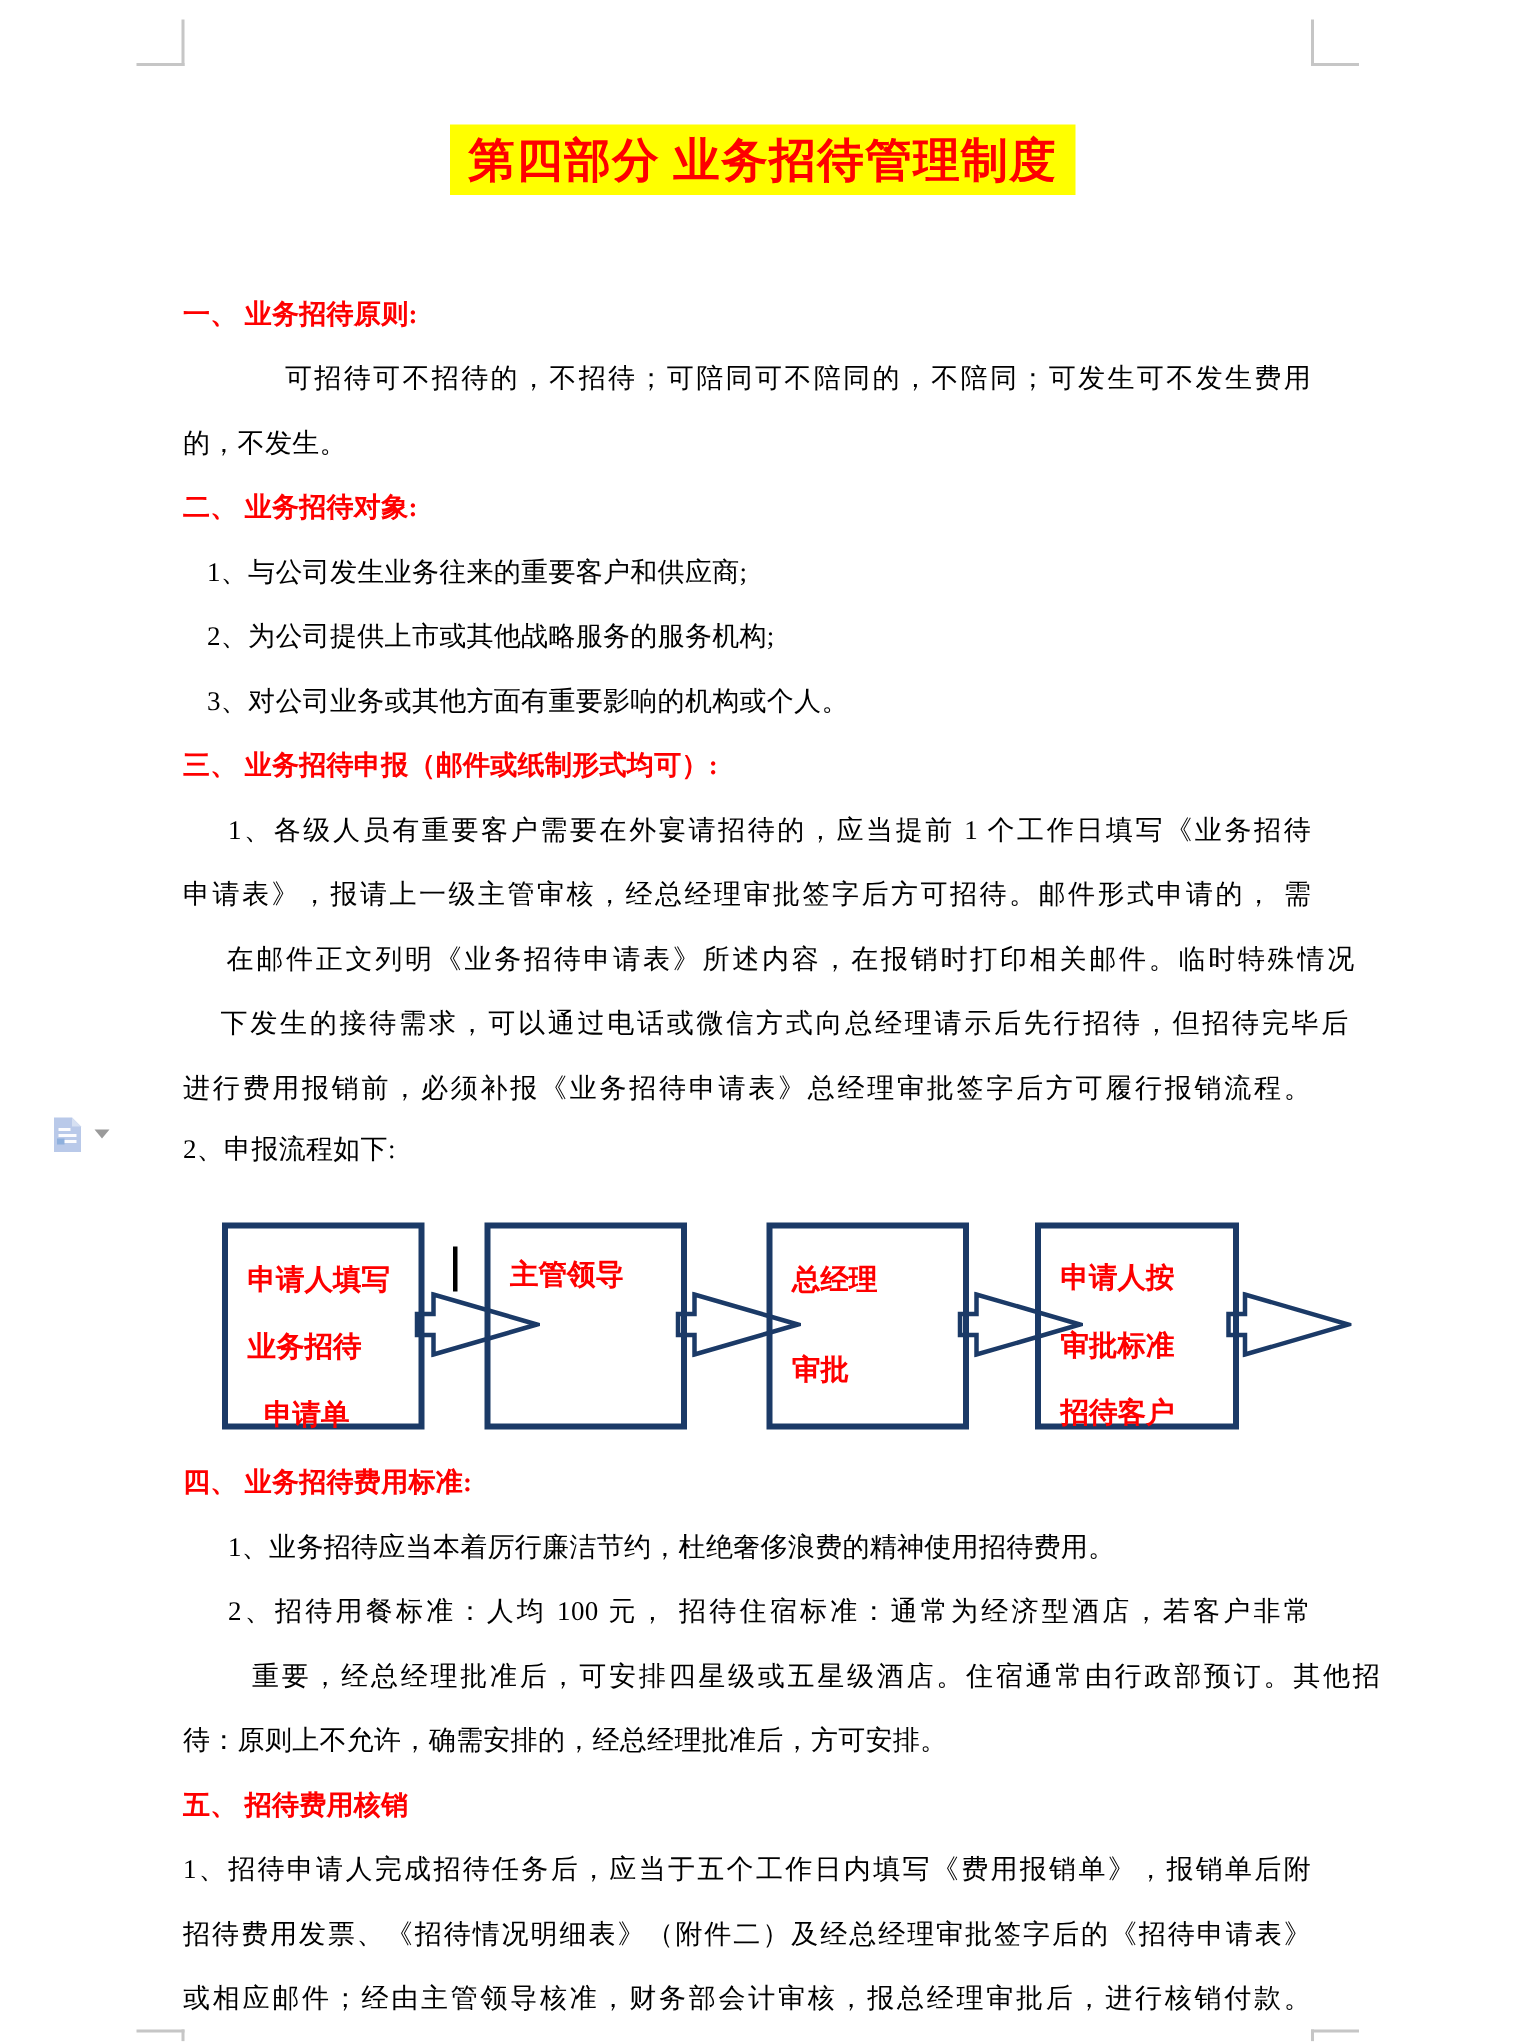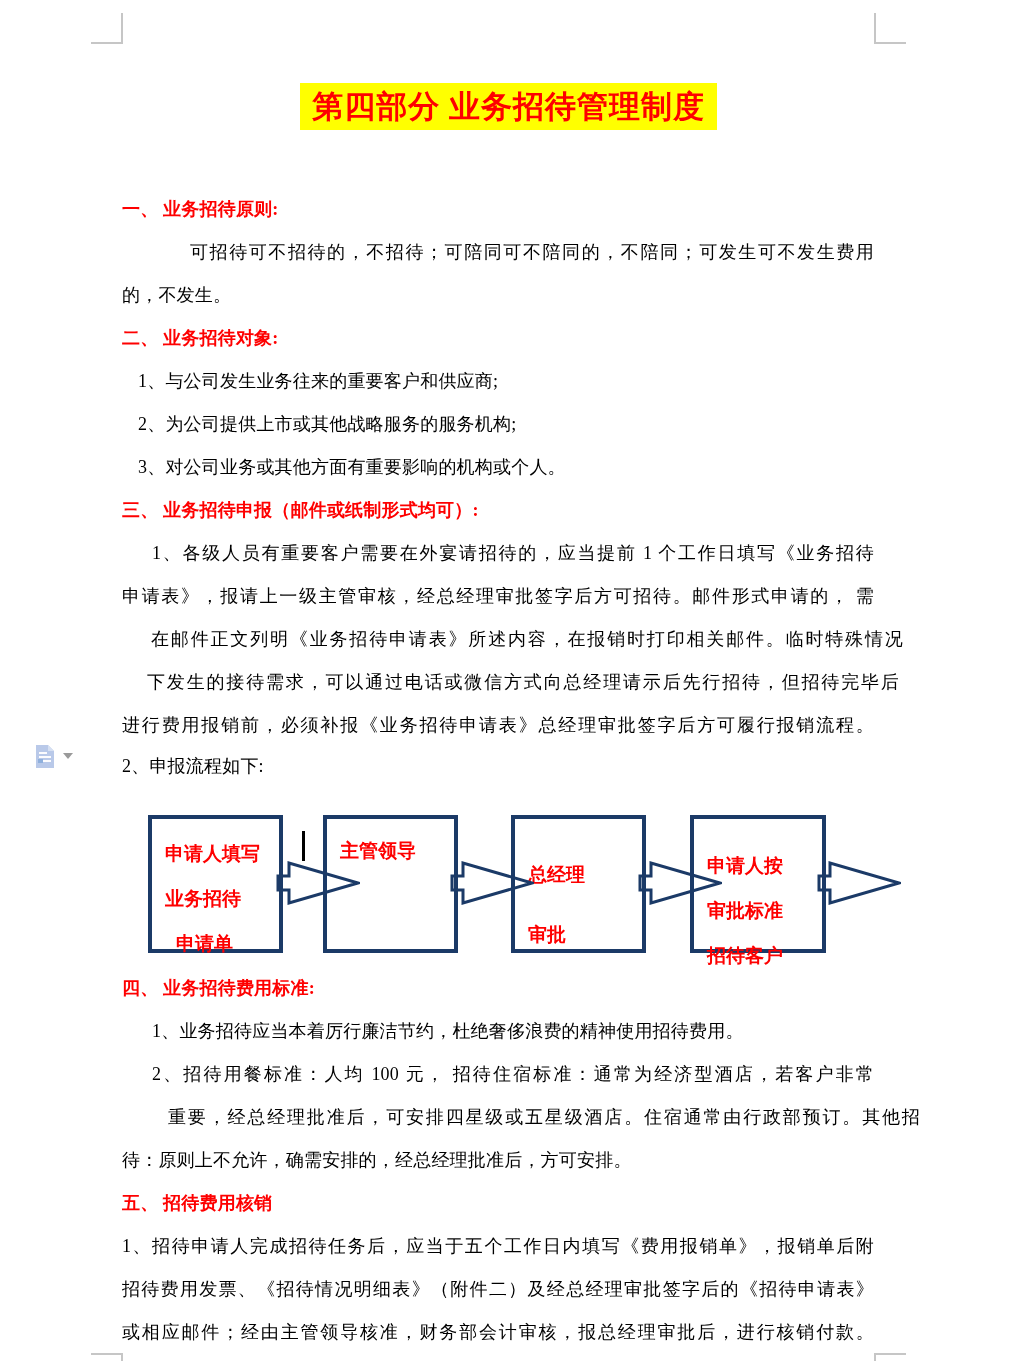--- a/index.html
+++ b/index.html
@@ -13,22 +13,22 @@
   .tl.just{white-space:normal;text-align:justify;text-align-last:justify;}
   
   .title-row{position:absolute;left:0;top:83px;width:100%;text-align:center;}
   .doc-title{display:inline-block;background:#ffff00;color:#fe0000;font-weight:bold;
     font-size:31px;line-height:47px;padding:0 12px;letter-spacing:1px;}
   
   .fbox{position:absolute;top:815px;height:138px;border:4px solid #1b3a67;box-sizing:border-box;
     background:transparent;color:#fe0000;font-weight:bold;font-size:19px;}
   .b1{left:148px;width:135px;padding-top:12px;}
   .b2{left:323px;width:135px;padding-top:2px;}
-  .b3{left:511px;width:135px;padding-top:26px;}
-  .b4{left:690px;width:136px;padding-top:24px;}
+  .b3{left:511px;width:135px;padding-top:5px;}
+  .b4{left:690px;width:136px;padding-top:11px;}
   .fbox .fl{line-height:45px;padding-left:13px;white-space:pre;}
   .b2 .fl,.b3 .fl{line-height:60px;}
   .b1 .fl:nth-child(3){padding-left:24px;}
   .arr{position:absolute;top:861px;}
   .a1{left:276px}.a2{left:450px}.a3{left:638px}.a4{left:817px}
   .cursor{position:absolute;left:302px;top:831px;width:3px;height:30px;background:#000;}
   
   .mark{position:absolute;box-sizing:border-box;}
   .m-tl{left:91px;top:13px;width:32px;height:31px;border-right:2px solid #c6c6c6;border-bottom:2px solid #c6c6c6;}
   .m-tr{left:874px;top:13px;width:32px;height:31px;border-left:2px solid #c6c6c6;border-bottom:2px solid #c6c6c6;}

